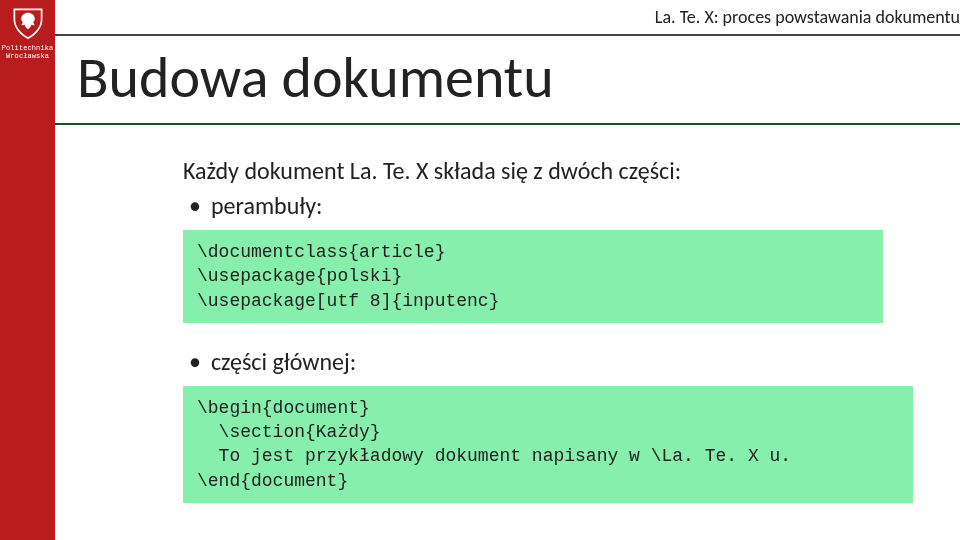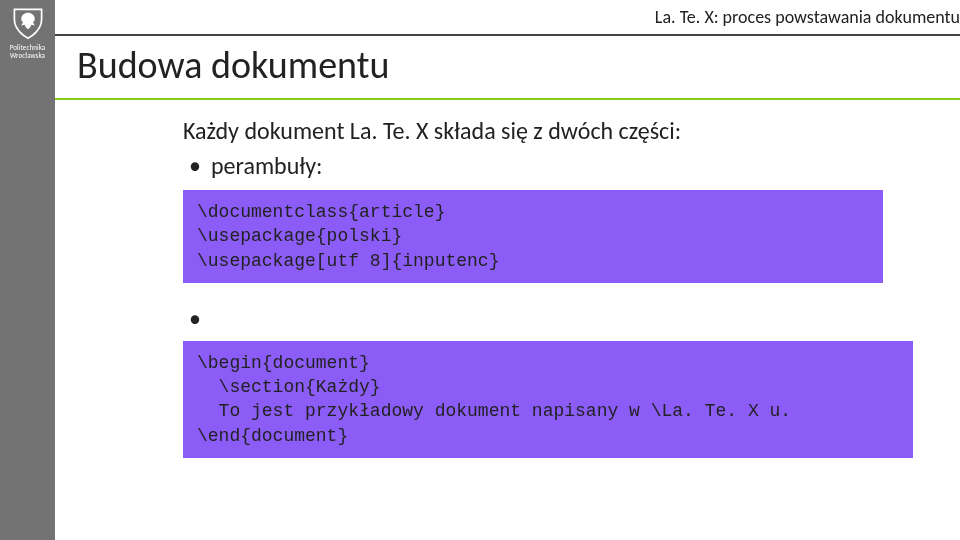--- a/index.html
+++ b/index.html
@@ -8,25 +8,26 @@
     height: 540px;
     font-family: "Segoe UI", Calibri, Arial, sans-serif;
     background: #fff;
     position: relative;
     overflow: hidden;
   }
   .sidebar {
     position: absolute;
     left: 0; top: 0;
     width: 55px; height: 100%;
-    background: #737373;
+    background: #b91c1c;
     display: flex;
     flex-direction: column;
     align-items: center;
     padding-top: 6px;
+    font-family: Liberation Mono, monospace;
   }
   .sidebar svg { width: 34px; height: 34px; }
   .sidebar-label {
     margin-top: 4px;
     color: #fff;
     font-size: 7px;
     line-height: 8px;
     text-align: center;
     letter-spacing: 0.1px;
   }
@@ -40,46 +41,46 @@
     color: #222;
     padding: 6px 0 6px 22px;
     text-align: right;
   }
   .rule {
     height: 2px;
     background: #444;
     margin: 0 0 0 0;
   }
   .title {
-    font-size: 38px;
+    font-size: 58px;
     font-weight: 400;
     color: #222;
     padding: 6px 0 10px 22px;
-    border-bottom: 2px solid #84cc16;
+    border-bottom: 2px solid #14532d;
   }
   .body {
-    padding: 16px 40px 0 128px;
+    padding: 31px 40px 0 128px;
   }
   .intro {
     font-size: 24px;
     color: #222;
     margin-bottom: 6px;
   }
   .bullet-row {
     font-size: 24px;
     color: #222;
     display: flex;
     align-items: baseline;
     gap: 10px;
     padding-left: 6px;
     margin-bottom: 10px;
   }
   .bullet-dot { font-size: 24px; line-height: 1; }
   .codebox {
-    background: #8b5cf6;
+    background: #86efac;
     color: #222;
     font-family: Consolas, "Courier New", monospace;
     font-size: 18px;
     line-height: 1.35;
     padding: 10px 14px;
     white-space: pre;
     margin: 4px 0 24px 0;
     max-width: 700px;
   }
   .codebox.wide { max-width: 730px; }
@@ -109,19 +110,20 @@
     <div class="bullet-row">
       <span class="bullet-dot">•</span>
       <span>perambuły:</span>
     </div>
     <div class="codebox">\documentclass{article}
 \usepackage{polski}
 \usepackage[utf 8]{inputenc}</div>
 
     <div class="bullet-row">
       <span class="bullet-dot">•</span>
+      <span>części głównej:</span>
     </div>
     <div class="codebox wide">\begin{document}
   \section{Każdy}
   To jest przykładowy dokument napisany w \La. Te. X u.
 \end{document}</div>
   </div>
 </div>
 
 </body></html>

